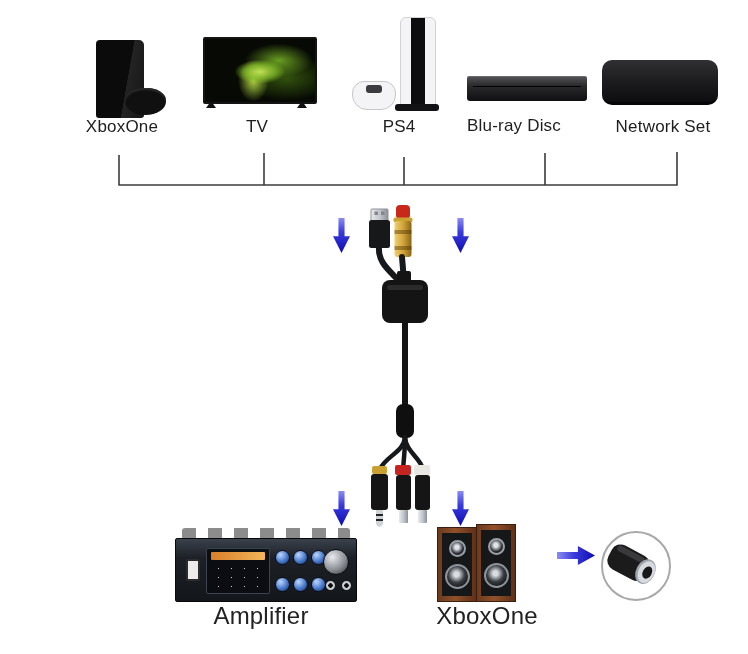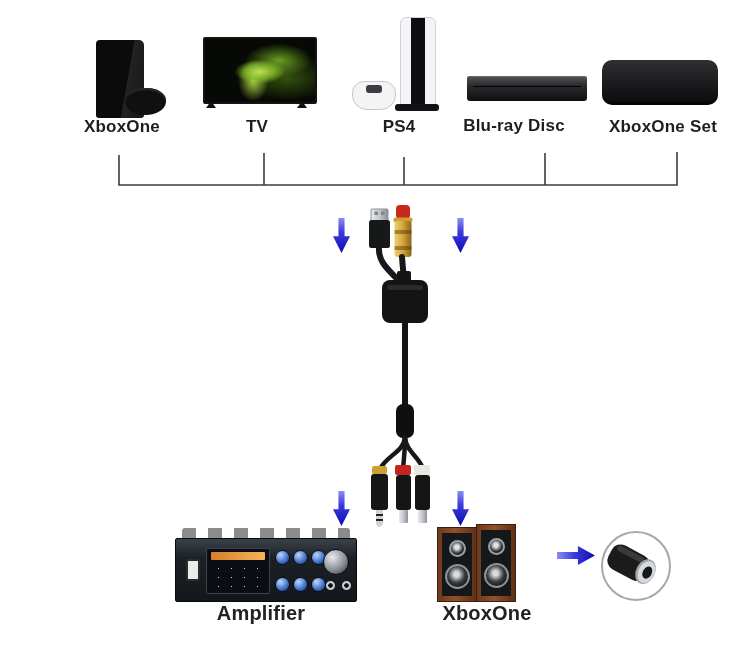--- a/index.html
+++ b/index.html
@@ -1,21 +1,21 @@
 <!DOCTYPE html>
 <html><head>
 <meta charset="utf-8">
 <style>
   html,body{margin:0;padding:0;}
   body{font-family:"Liberation Sans", sans-serif; background:#ffffff;}
-  .stage{position:relative;width:748px;height:652px;background:#fff;overflow:hidden;font-weight:bold;}
+  .stage{position:relative;width:748px;height:652px;background:#fff;overflow:hidden;}
   .abs{position:absolute;}
   .label{position:absolute;transform:translateX(-50%);white-space:nowrap;
          font-size:17px;color:#1e1e1e;text-align:center;letter-spacing:.2px;}
-  .label.big{font-size:20px;color:#222;}
+  .label.big{font-size:24px;color:#222;}
 
   
   .xbox-tower{left:96px;top:40px;width:48px;height:78px;border-radius:4px 5px 3px 3px;
     background:linear-gradient(100deg,#0b0b0b 62%,#232323 63%,#161616 100%);}
   .xbox-pad{left:125px;top:88px;width:41px;height:27px;background:#101010;
     border-radius:46% 46% 50% 50%;box-shadow:inset 0 2px 2px #2e2e2e;}
 
   
   .tv{left:203px;top:37px;width:110px;height:63px;background:#000;border:2px solid #141414;border-radius:2px;}
   .tv-screen{position:absolute;inset:0;
@@ -120,21 +120,21 @@
     <div class="ds-pad"></div>
   </div>
   <div class="label" style="left:399px;top:117px">PS4</div>
 
   <div class="abs bluray">
     <div class="bluray-tray"></div>
   </div>
   <div class="label" style="left:514px;top:116px">Blu-ray Disc</div>
 
   <div class="abs netbox"></div>
-  <div class="label" style="left:663px;top:117px">XboxOne Set</div>
+  <div class="label" style="left:663px;top:117px">Network Set</div>
 
   <svg class="artsvg" width="748" height="654" viewBox="0 0 748 654">
     <defs>
       <linearGradient id="gold" x1="0" y1="0" x2="1" y2="0">
         <stop offset="0" stop-color="#f0d070"></stop>
           <stop offset=".5" stop-color="#d2a53a"></stop>
         <stop offset="1" stop-color="#8a6414"></stop>
       </linearGradient>
       <linearGradient id="silver" x1="0" y1="0" x2="1" y2="0">
         <stop offset="0" stop-color="#e8eaee"></stop>

